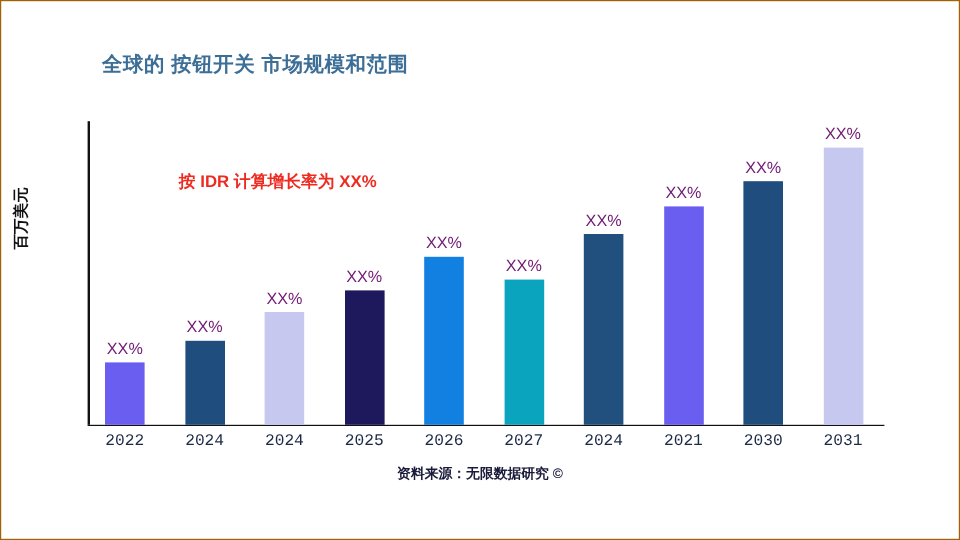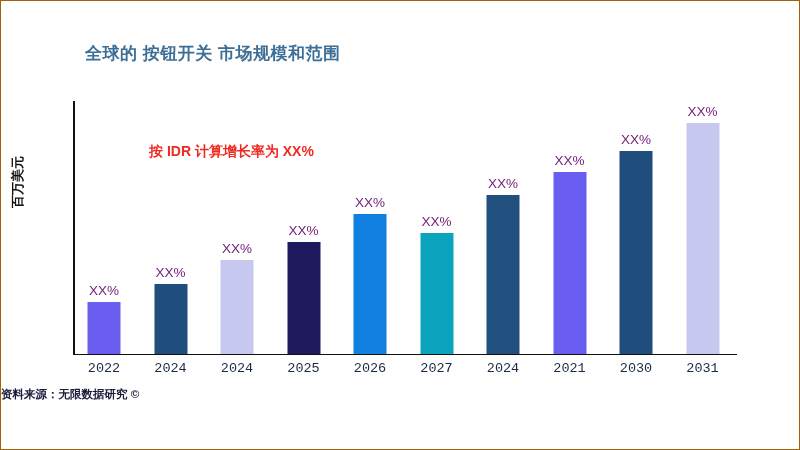--- a/index.html
+++ b/index.html
@@ -121,21 +121,21 @@
     white-space: nowrap;
     font-family: Liberation Mono, monospace;
   }
 
   
   #source-note {
     position: absolute;
     left: 0;
     right: 0;
     top: 386px;
-    text-align: left;
+    text-align: center;
     font-size: 11.5px;
     font-weight: 700;
     color: #1a1a3a;
   }
 </style>
 </head>
 <body>
 
 <div id="page">
 

